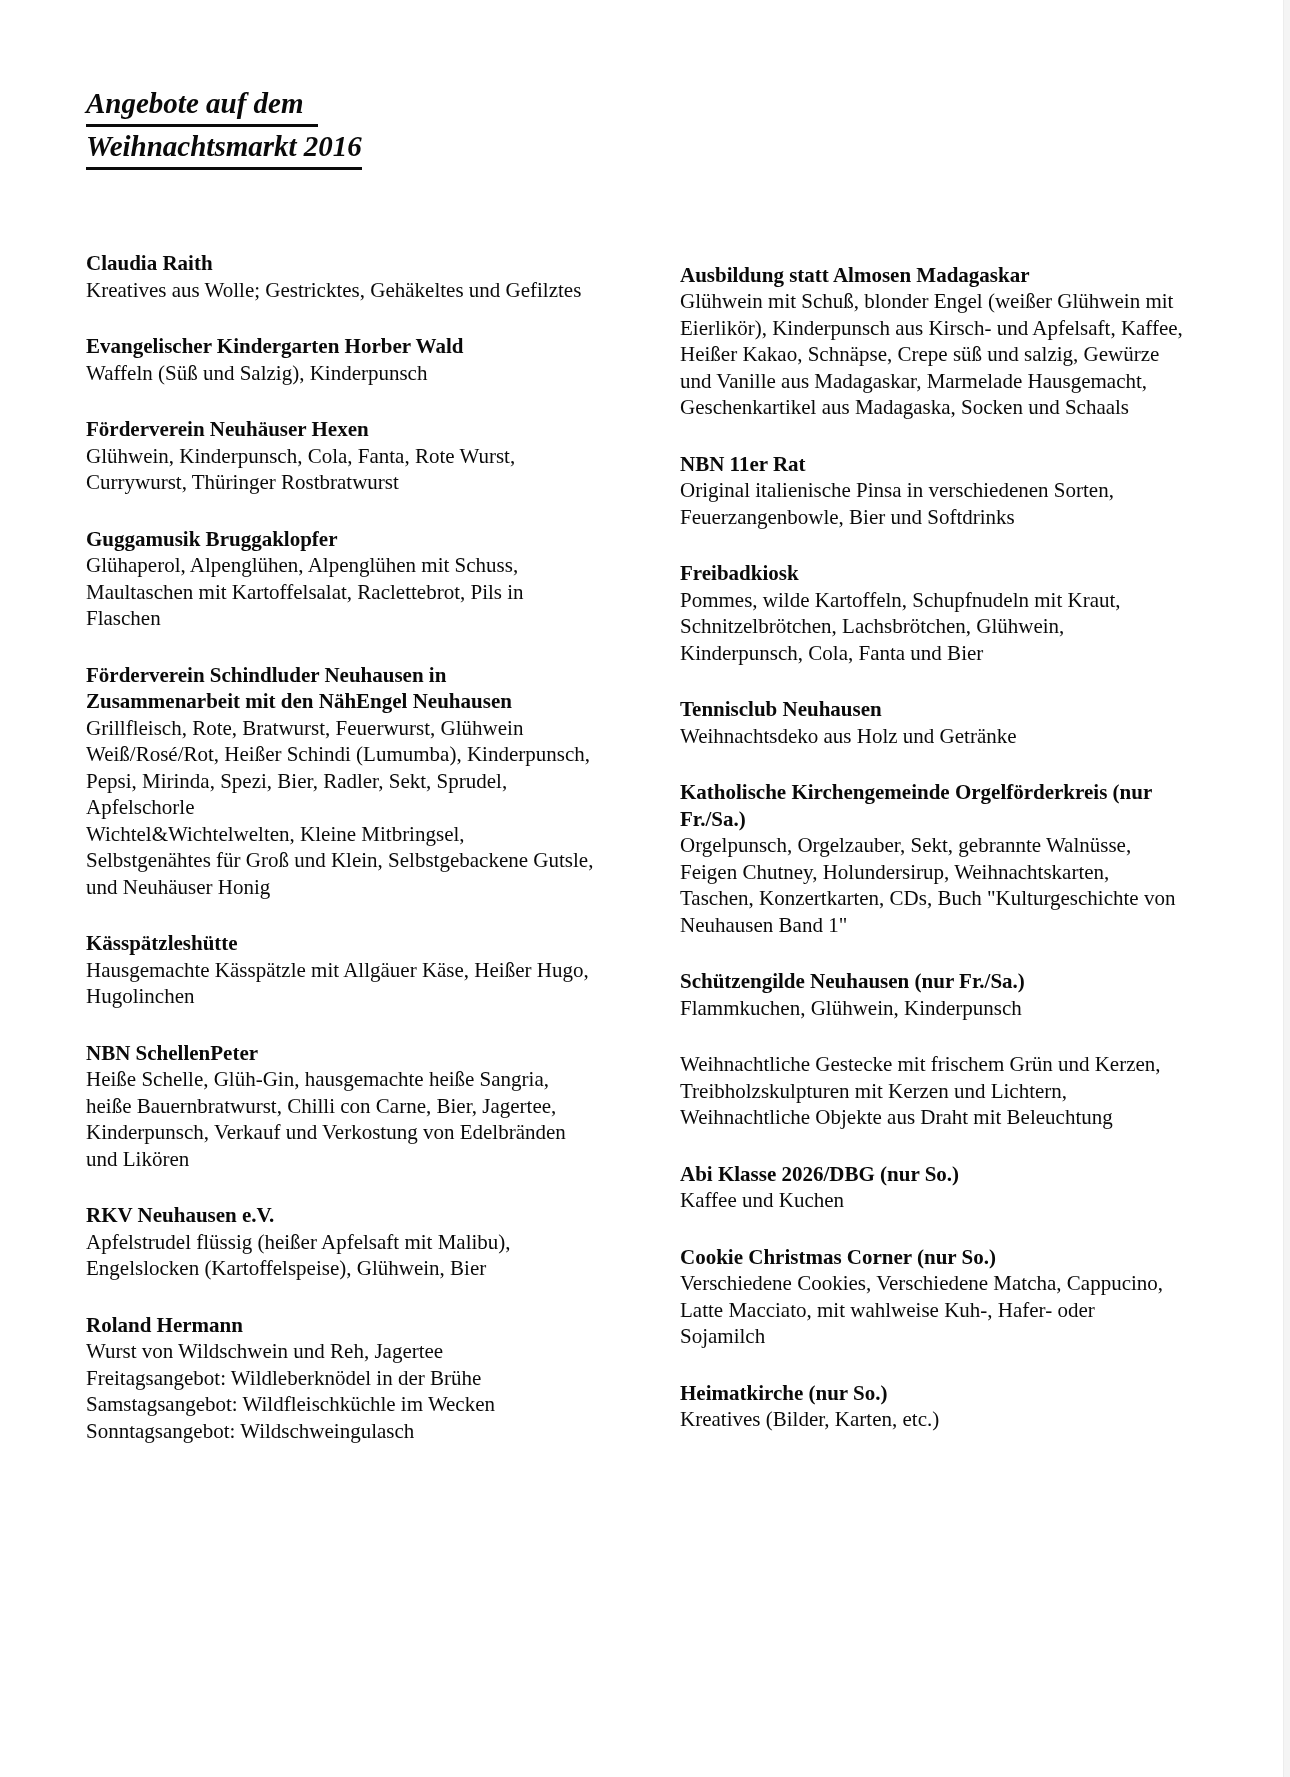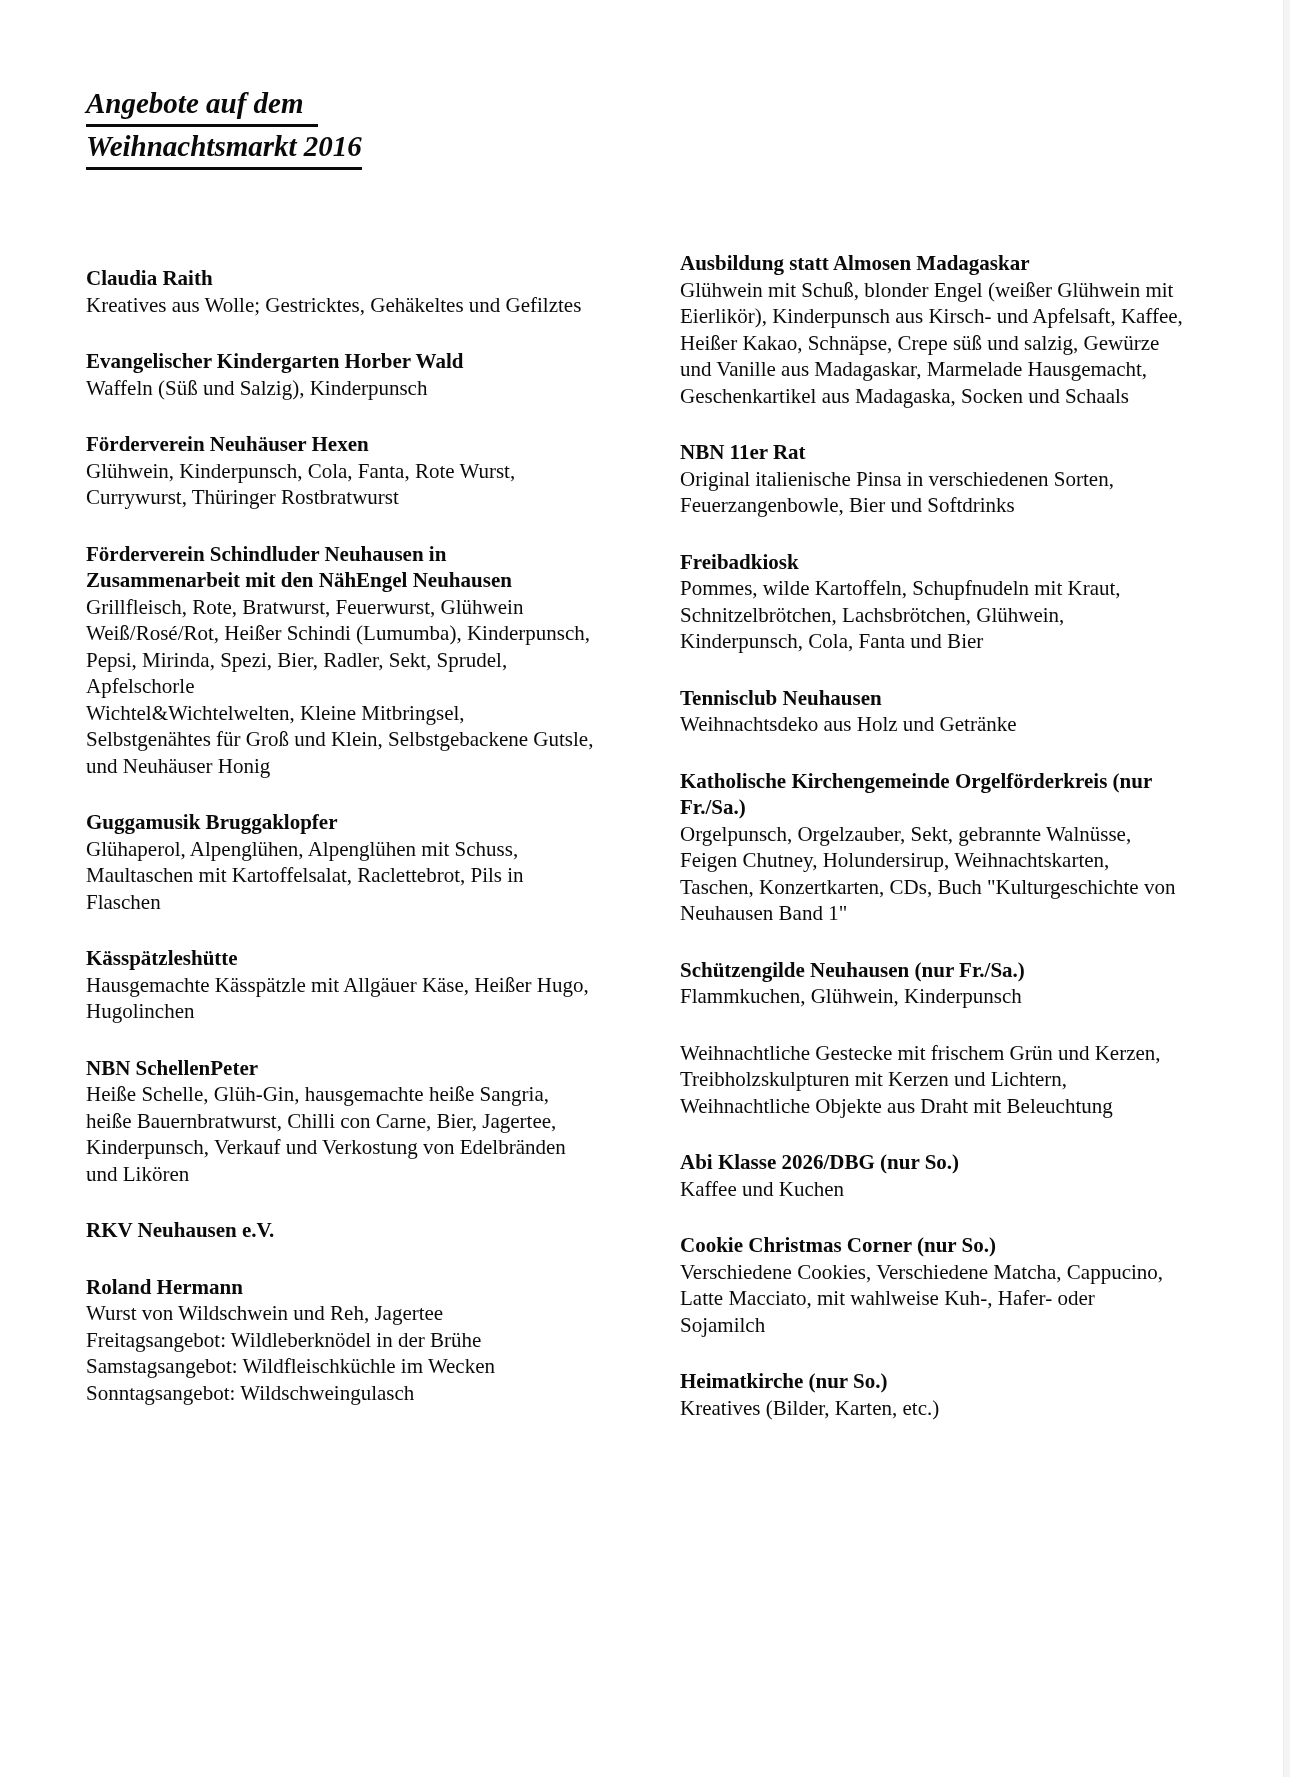--- a/index.html
+++ b/index.html
@@ -79,42 +79,43 @@
         <p class="entry-desc">Waffeln (Süß und Salzig), Kinderpunsch</p>
       </section>
 
 
       <section class="entry">
         <h3 class="entry-name">Förderverein Neuhäuser Hexen</h3>
         <p class="entry-desc">Glühwein, Kinderpunsch, Cola, Fanta, Rote Wurst, Currywurst, Thüringer Rostbratwurst</p>
       </section>
 
       <section class="entry">
+        <h3 class="entry-name">Guggamusik Bruggaklopfer</h3>
+        <p class="entry-desc">Glühaperol, Alpenglühen, Alpenglühen mit Schuss, Maultaschen mit Kartoffelsalat, Raclettebrot, Pils in Flaschen</p>
+      </section>
+
+      <section class="entry">
         <h3 class="entry-name">Förderverein Schindluder Neuhausen in Zusammenarbeit mit den NähEngel Neuhausen</h3>
         <p class="entry-desc">Grillfleisch, Rote, Bratwurst, Feuerwurst, Glühwein Weiß/Rosé/Rot, Heißer Schindi (Lumumba), Kinderpunsch, Pepsi, Mirinda, Spezi, Bier, Radler, Sekt, Sprudel, Apfelschorle
 Wichtel&amp;Wichtelwelten, Kleine Mitbringsel, Selbstgenähtes für Groß und Klein, Selbstgebackene Gutsle, und Neuhäuser Honig</p>
-      </section>
-
-      <section class="entry">
-        <h3 class="entry-name">Guggamusik Bruggaklopfer</h3>
-        <p class="entry-desc">Glühaperol, Alpenglühen, Alpenglühen mit Schuss, Maultaschen mit Kartoffelsalat, Raclettebrot, Pils in Flaschen</p>
       </section>
 
       <section class="entry">
         <h3 class="entry-name">Kässpätzleshütte</h3>
         <p class="entry-desc">Hausgemachte Kässpätzle mit Allgäuer Käse, Heißer Hugo, Hugolinchen</p>
       </section>
 
       <section class="entry">
         <h3 class="entry-name">NBN SchellenPeter</h3>
         <p class="entry-desc">Heiße Schelle, Glüh-Gin, hausgemachte heiße Sangria, heiße Bauernbratwurst, Chilli con Carne, Bier, Jagertee, Kinderpunsch, Verkauf und Verkostung von Edelbränden und Likören</p>
       </section>
 
       <section class="entry">
         <h3 class="entry-name">RKV Neuhausen e.V.</h3>
+        <p class="entry-desc">Apfelstrudel flüssig (heißer Apfelsaft mit Malibu), Engelslocken (Kartoffelspeise), Glühwein, Bier</p>
       </section>
 
       <section class="entry">
         <h3 class="entry-name">Roland Hermann</h3>
         <p class="entry-desc">Wurst von Wildschwein und Reh, Jagertee
 Freitagsangebot: Wildleberknödel in der Brühe
 Samstagsangebot: Wildfleischküchle im Wecken
 Sonntagsangebot: Wildschweingulasch</p>
       </section>
 

